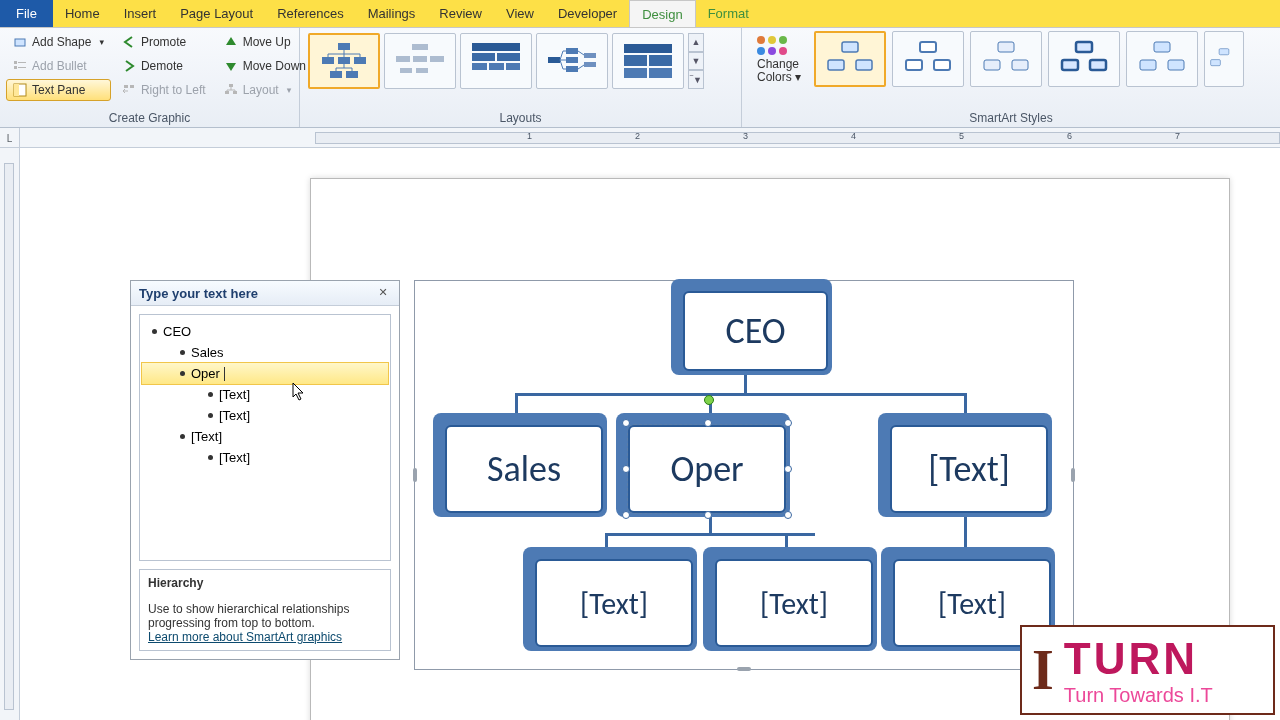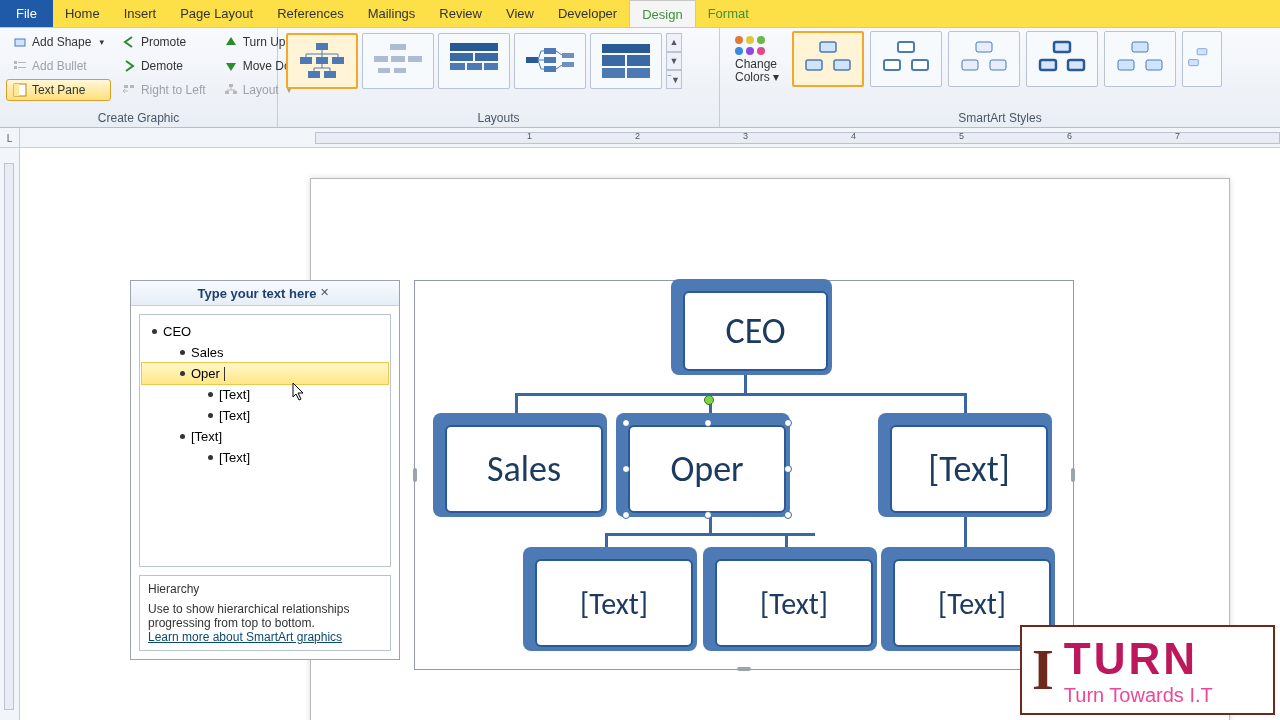--- a/index.html
+++ b/index.html
@@ -42,31 +42,31 @@
 .ruler-h .rbar{position:absolute;left:0;right:0;top:4px;height:12px;background:#e9edf3;border:1px solid #b9c3d1}
 .ruler-h .tick{position:absolute;top:3px;font-size:9px;color:#4a5666}
 
 .workspace{position:relative;height:572px;background:#fff;overflow:hidden}
 .ruler-v{position:absolute;left:0;top:0;width:20px;height:100%;border-right:1px solid #c4cdd9;background:#f2f5f9}
 .ruler-v .rbar{position:absolute;left:4px;top:15px;width:10px;bottom:10px;background:#e9edf3;border:1px solid #b9c3d1}
 
 .page{position:absolute;left:310px;top:30px;width:920px;height:730px;background:#fff;border:1px solid #b9b9b9;box-shadow:0 0 6px rgba(0,0,0,.15)}
 
 .textpane{position:absolute;left:130px;top:132px;width:270px;height:380px;background:#fff;border:1px solid #9aa3ae;display:flex;flex-direction:column;font-size:13px}
-.tp-head{display:flex;align-items:center;justify-content:center;padding:4px 8px;background:linear-gradient(#f7fbff,#e6edf6);border-bottom:1px solid #c4cdd9}
+.tp-head{display:flex;align-items:center;justify-content:space-between;padding:4px 8px;background:linear-gradient(#f7fbff,#e6edf6);border-bottom:1px solid #c4cdd9}
 .tp-head .ttl{font-weight:bold;color:#1f3f6e}
 .tp-close{width:16px;height:16px;text-align:center;font-size:11px;color:#555;cursor:pointer;border:1px solid transparent;border-radius:2px}
 .tp-body{flex:1;border:1px solid #b9c3d1;margin:8px;padding:6px 2px;overflow:auto}
 .tp-item{display:flex;align-items:center;gap:6px;padding:3px 4px 3px 10px}
 .tp-item .dot{width:5px;height:5px;background:#333;border-radius:50%}
 .tp-item.lvl2{padding-left:38px}
 .tp-item.lvl3{padding-left:66px}
 .tp-item.sel{background:linear-gradient(#fff7c9,#ffe887);border:1px solid #f1c64a;margin:-1px}
 .tp-footer{border:1px solid #b9c3d1;margin:0 8px 8px;padding:6px 8px;font-size:12px;color:#333}
-.tp-footer .ft{font-weight:normal;margin-bottom:6px}
+.tp-footer .ft{font-weight:bold;margin-bottom:12px}
 .tp-footer a{color:#0c4a6e;text-decoration:underline;font-size:12px}
 
 .smartart{position:absolute;left:414px;top:132px;width:660px;height:390px;border:1px solid #8f9aaa;background:#fff}
 .smartart .handle{position:absolute;width:14px;height:4px;background:#9aa3ae;border-radius:2px}
 .smartart .handle.top{top:-2px;left:50%;transform:translateX(-50%)}
 .smartart .handle.bot{bottom:-2px;left:50%;transform:translateX(-50%)}
 .smartart .handle.left{left:-2px;top:50%;width:4px;height:14px;transform:translateY(-50%)}
 .smartart .handle.right{right:-2px;top:50%;width:4px;height:14px;transform:translateY(-50%)}
 
 .node-wrap{position:absolute}
@@ -101,21 +101,21 @@
   <div class="tab">Mailings</div>
   <div class="tab">Review</div>
   <div class="tab">View</div>
   <div class="tab">Developer</div>
   <div class="tab ctx active">Design</div>
   <div class="tab ctx">Format</div>
 </div>
 
 <div class="ribbon">
 
-  <div class="rgroup" style="width:278px">
+  <div class="rgroup" style="width:300px">
     <div class="body">
       <div class="cg-left">
         <div class="rbtn">
             <span class="ic"><svg viewBox="0 0 14 14">
                 <rect x="2" y="4" width="10" height="7" fill="#cfe4ff" stroke="#4d7ab4"></rect>
               </svg></span>
             <span>Add Shape</span>
             <span style="font-size:9px;margin-left:3px">▾</span>
           </div>
         <div class="rbtn disabled">
@@ -155,21 +155,21 @@
                 <path d="M6 8 L2 8 M3 6 L1 8 L3 10" fill="none" stroke="#b7b7b7"></path>
               </svg></span>
             <span>Right to Left</span>
           </div>
       </div>
       <div class="cg-left">
         <div class="rbtn">
             <span class="ic"><svg viewBox="0 0 14 14">
                 <path d="M7 2 L12 10 L2 10 Z" fill="#2e8a2e"></path>
               </svg></span>
-            <span>Turn Up</span>
+            <span>Move Up</span>
           </div>
         <div class="rbtn">
             <span class="ic"><svg viewBox="0 0 14 14">
                 <path d="M7 12 L12 4 L2 4 Z" fill="#2e8a2e"></path>
               </svg></span>
             <span>Move Down</span>
           </div>
         <div class="rbtn disabled">
             <span class="ic"><svg viewBox="0 0 14 14">
                 <rect x="5" y="1" width="4" height="3" fill="#b7b7b7"></rect>

